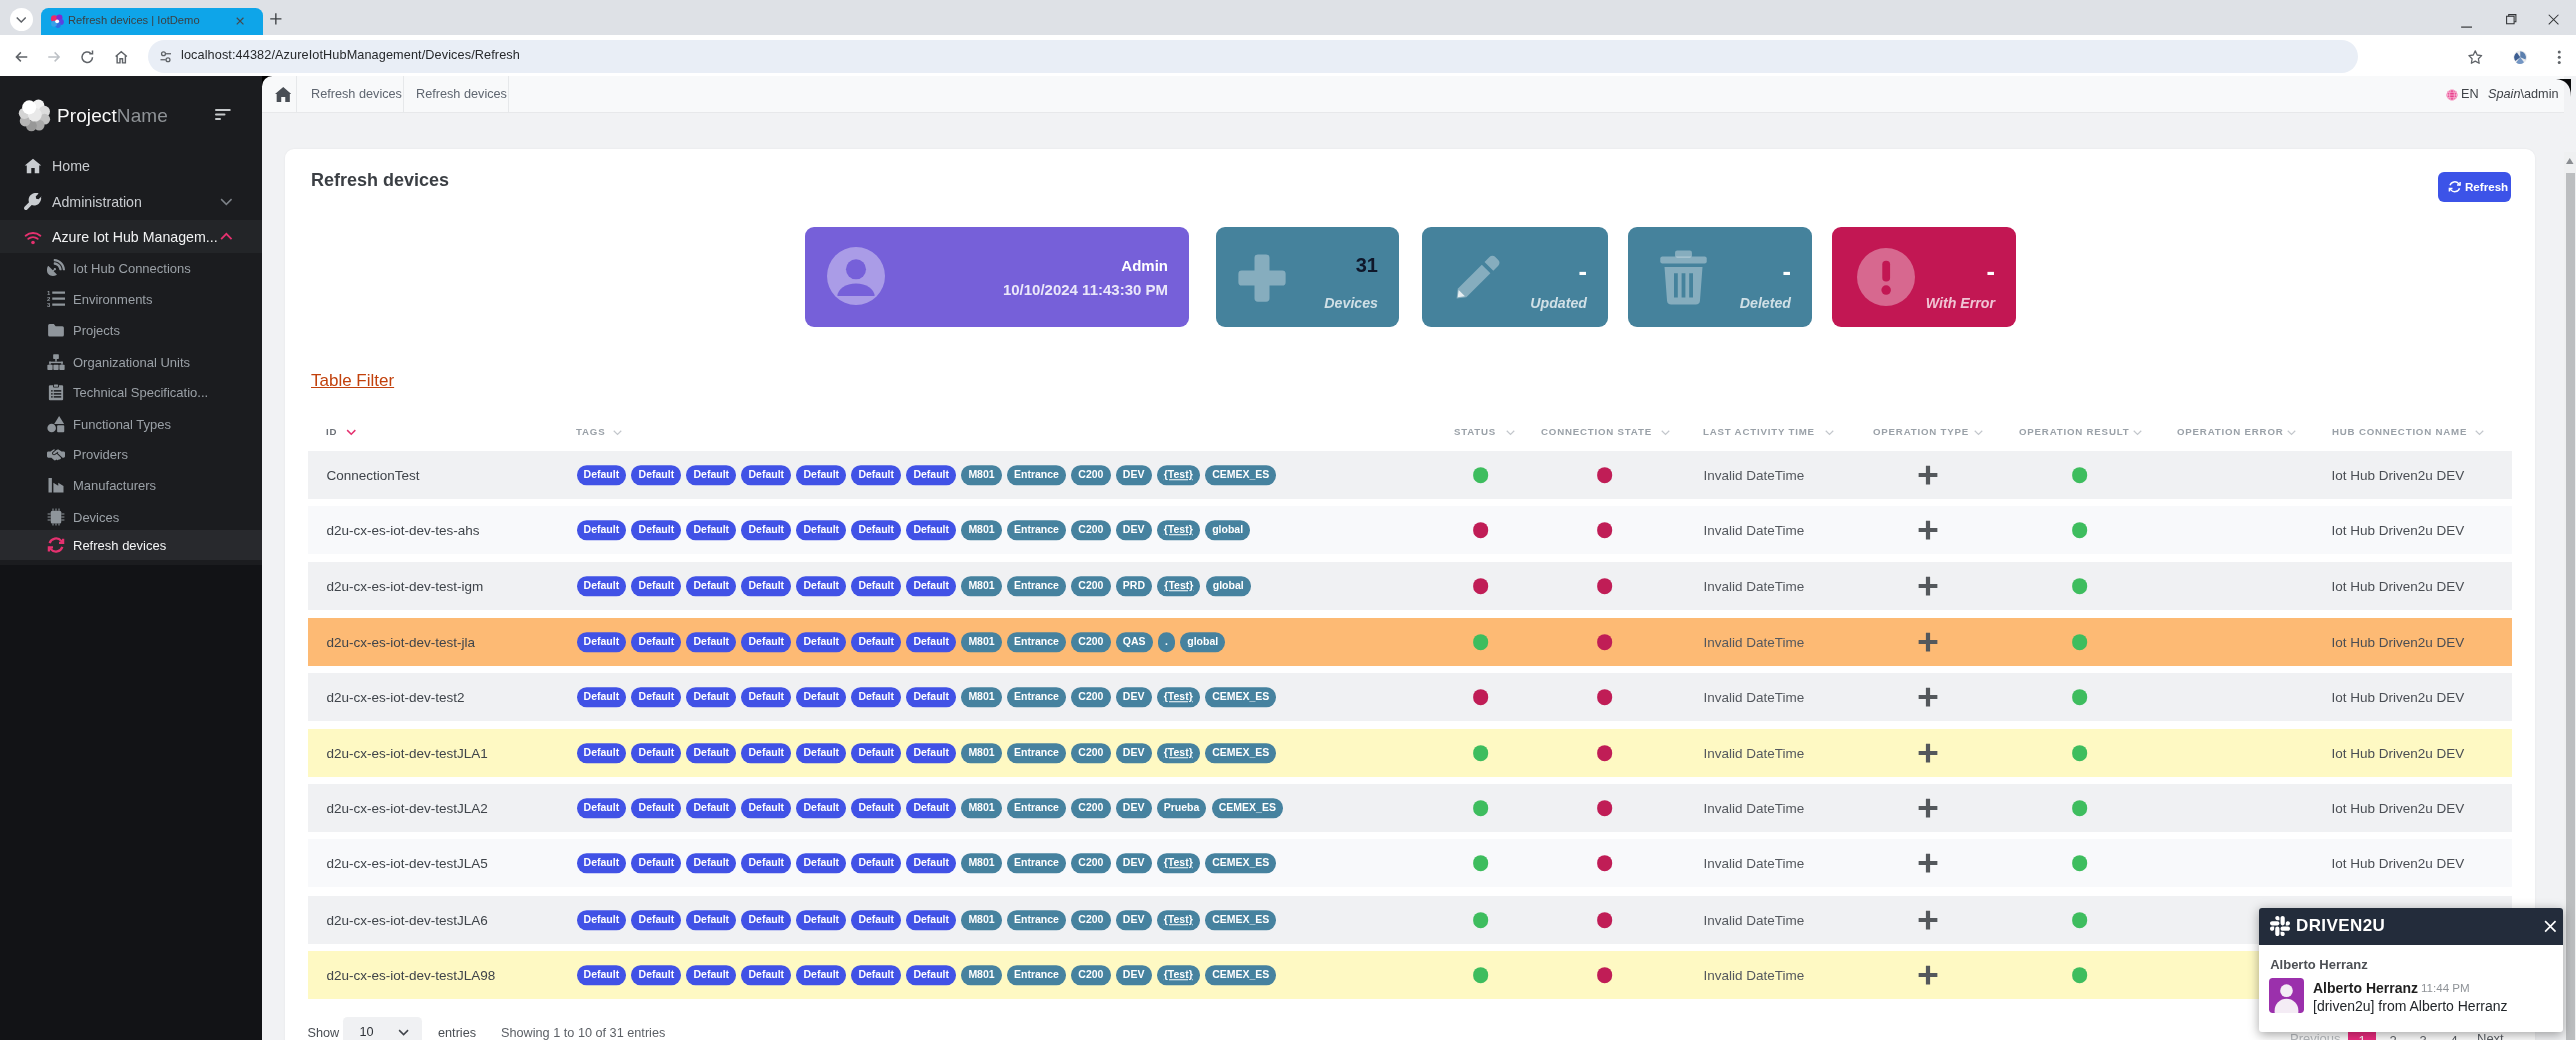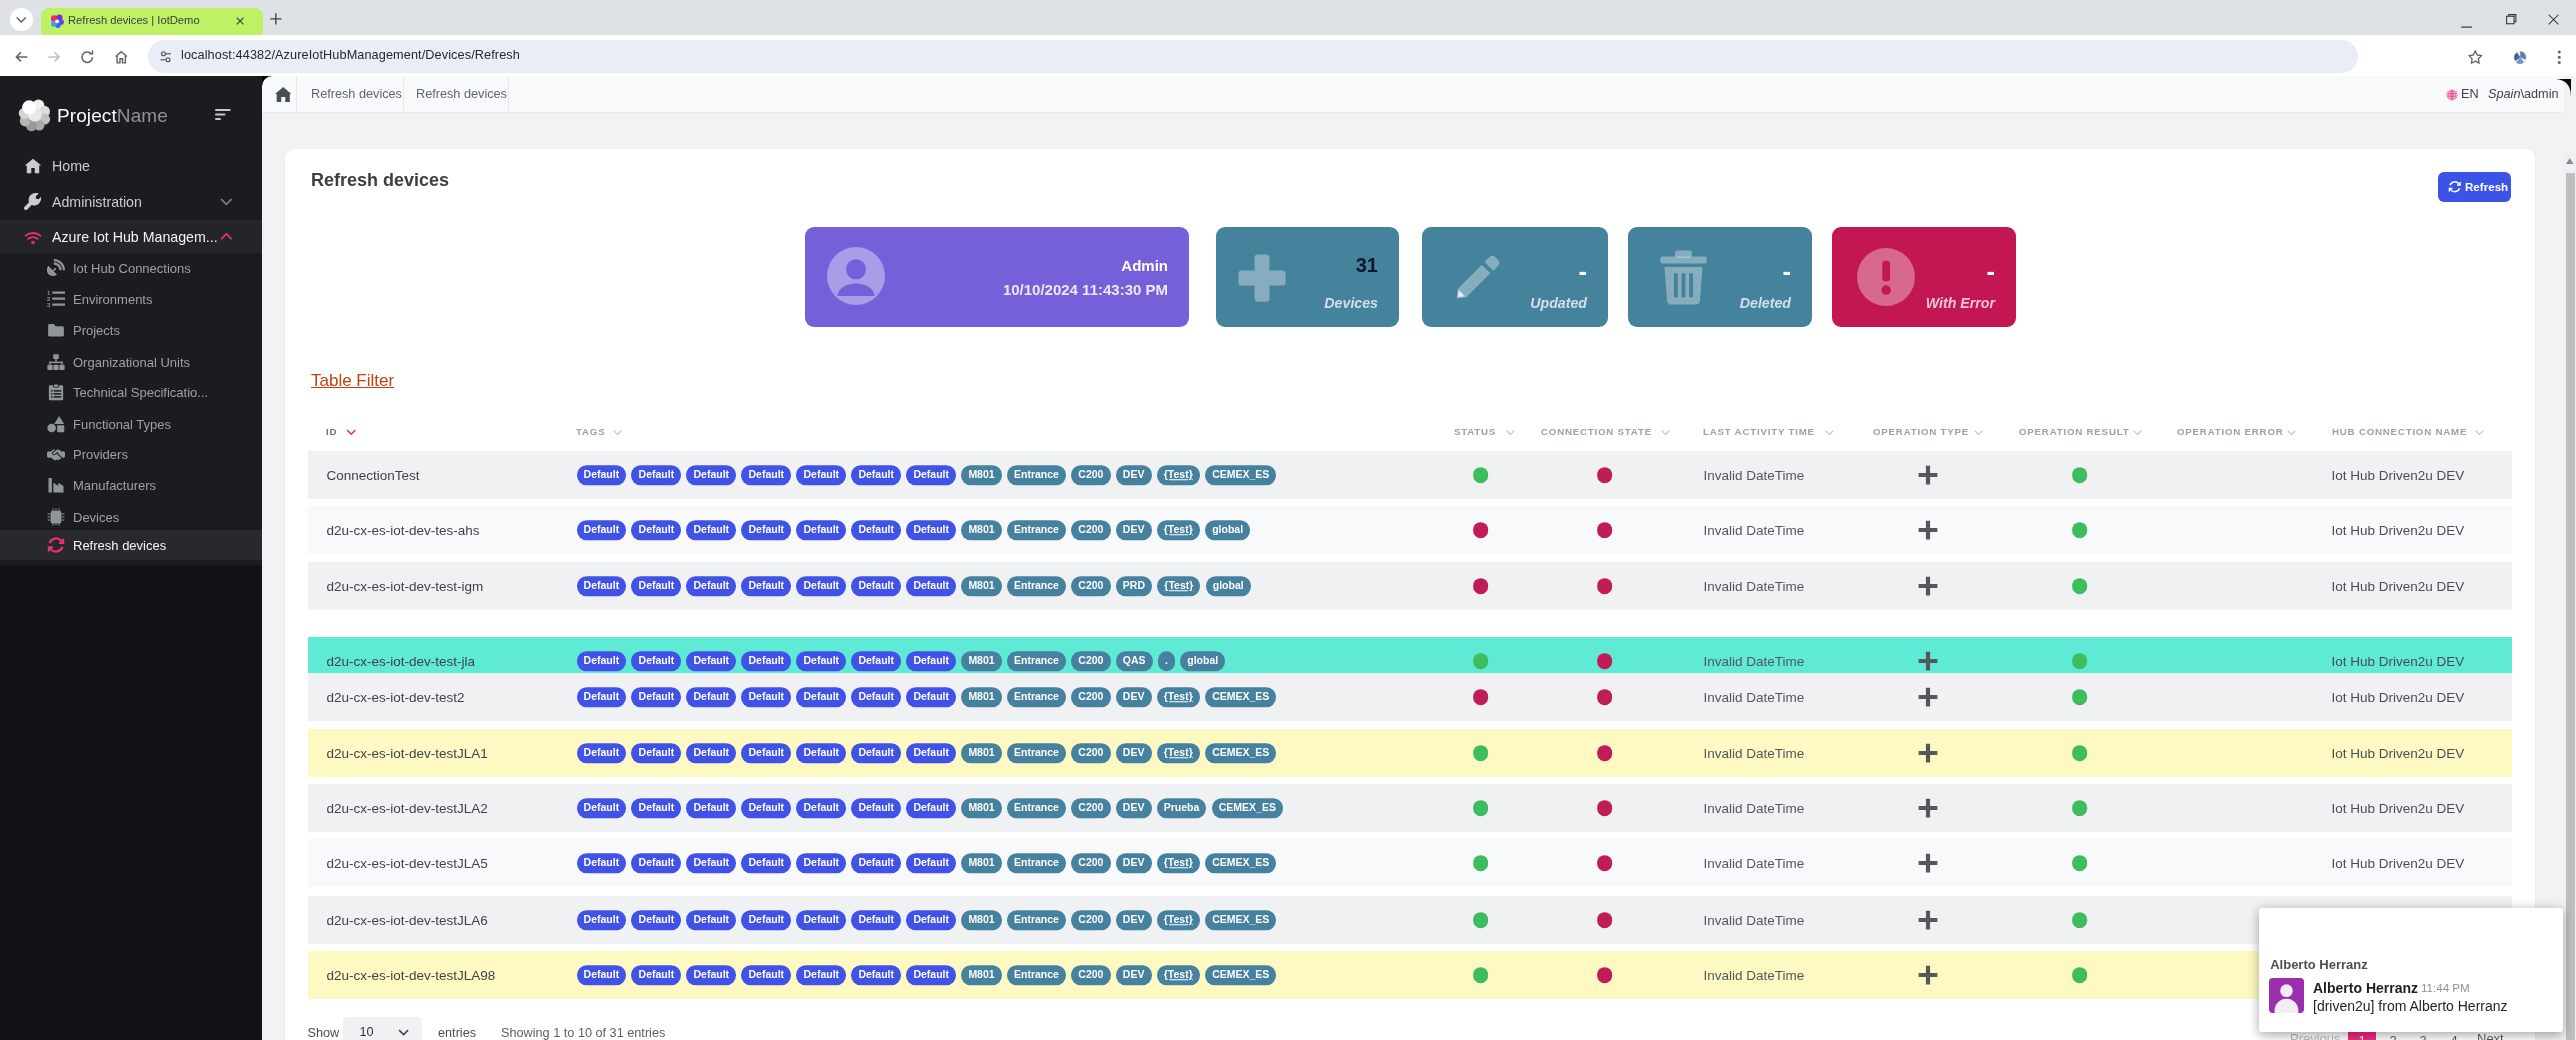--- a/index.html
+++ b/index.html
@@ -3,21 +3,21 @@
 <meta charset="utf-8">
 <style>
 * { margin:0; padding:0; box-sizing:border-box; }
 html,body { width:2576px; height:1041px; overflow:hidden; }
 body { font-family:"Liberation Sans", sans-serif; position:relative; background:#f1f2f4; }
 
 
 #chrome { position:absolute; left:0; top:0; width:2576px; height:76px; background:#dee1e6; }
 #tabsearch { position:absolute; left:9.7px; top:8.2px; width:23px; height:23px; border-radius:50%; background:#fff; }
 #tabsearch svg { position:absolute; left:6px; top:7.5px; }
-#tab { position:absolute; left:41px; top:7.5px; width:222px; height:28px; background:#bef264; border-radius:7.5px 7.5px 0 0; }
+#tab { position:absolute; left:41px; top:7.5px; width:222px; height:28px; background:#0ea5e9; border-radius:7.5px 7.5px 0 0; }
 #tabtitle { position:absolute; left:27px; top:6.7px; font-size:11.2px; color:#3c4043; white-space:nowrap; }
 #tabclose { position:absolute; left:192px; top:6.7px; width:14.2px; height:14.2px; color:#45494d; font-size:11.2px; line-height:14.2px; text-align:center; }
 #newtab { position:absolute; left:268px; top:11.2px; width:15.7px; height:15.7px; color:#3c4043; }
 #toolbar { position:absolute; left:0; top:35px; width:2576px; height:41px; background:#ffffff; }
 .navic { position:absolute; top:13.5px; width:16.5px; height:16.5px; }
 #omnibox { position:absolute; left:148px; top:5.2px; width:2210px; height:33px; border-radius:16.5px; background:#e9eef6; }
 #urltext { position:absolute; left:33px; top:8.2px; font-size:12.7px; color:#26282b; letter-spacing:0.1px; }
 .winctl { position:absolute; color:#313336; }
 
 
@@ -498,21 +498,21 @@
   </div>
   <span class="dot dred" style="left:1173px;"></span>
   <span class="dot dred" style="left:1297px;"></span>
   <span class="idt">Invalid DateTime</span>
   <svg class="plus" viewBox="0 0 30 30">
                 <path d="M15 2.5 V27.5 M2.5 15 H27.5" stroke="#54585c" stroke-width="5.6"></path>
               </svg>
   <span class="dot dgreen" style="left:1772px;"></span>
   <span class="hub">Iot Hub Driven2u DEV</span>
 </div>
-<div class="row" style="top:488px;background:#5eead4;">
+<div class="row" style="top:469px;background:#fdba74;">
   <span class="id">d2u-cx-es-iot-dev-test-jla</span>
   <div class="tags">
     <span class="pill pb">Default</span>
                 <span class="pill pb">Default</span>
                 <span class="pill pb">Default</span>
                 <span class="pill pb">Default</span>
                 <span class="pill pb">Default</span>
                 <span class="pill pb">Default</span>
                 <span class="pill pb">Default</span>
                 <span class="pill pt">M801</span>
@@ -713,20 +713,34 @@
   <div id="sbar">
     <div id="sthumb"></div>
     <svg style="position:absolute;left:2.2px;top:6px" width="7.5" height="6" viewBox="0 0 10 8">
         <path d="M5 0 L10 8 H0 Z" fill="#8a8d91"></path>
       </svg>
 
   </div>
 </div>
 
 <div id="popup">
+  <div id="pophead">
+    <svg style="position:absolute;left:10.5px;top:8.2px" width="20" height="20" viewBox="0 0 122.8 122.8">
+      <g fill="#ffffff">
+        <path d="M25.8 77.6c0 7.1-5.8 12.9-12.9 12.9S0 84.7 0 77.6s5.8-12.9 12.9-12.9h12.9v12.9zM32.3 77.6c0-7.1 5.8-12.9 12.9-12.9s12.9 5.8 12.9 12.9v32.3c0 7.1-5.8 12.9-12.9 12.9s-12.9-5.8-12.9-12.9V77.6z"></path>
+        <path d="M45.2 25.8c-7.1 0-12.9-5.8-12.9-12.9S38.1 0 45.2 0s12.9 5.8 12.9 12.9v12.9H45.2zM45.2 32.3c7.1 0 12.9 5.8 12.9 12.9s-5.8 12.9-12.9 12.9H12.9C5.8 58.1 0 52.3 0 45.2s5.8-12.9 12.9-12.9h32.3z"></path>
+        <path d="M97 45.2c0-7.1 5.8-12.9 12.9-12.9s12.9 5.8 12.9 12.9-5.8 12.9-12.9 12.9H97V45.2zM90.5 45.2c0 7.1-5.8 12.9-12.9 12.9s-12.9-5.8-12.9-12.9V12.9C64.7 5.8 70.5 0 77.6 0s12.9 5.8 12.9 12.9v32.3z"></path>
+        <path d="M77.6 97c7.1 0 12.9 5.8 12.9 12.9s-5.8 12.9-12.9 12.9-12.9-5.8-12.9-12.9V97h12.9zM77.6 90.5c-7.1 0-12.9-5.8-12.9-12.9s5.8-12.9 12.9-12.9h32.3c7.1 0 12.9 5.8 12.9 12.9s-5.8 12.9-12.9 12.9H77.6z"></path>
+      </g>
+    </svg>
+    <span style="position:absolute;left:37px;top:8.2px;color:#fff;font-size:17px;font-weight:bold;letter-spacing:0.4px;">DRIVEN2U</span>
+    <svg style="position:absolute;left:285px;top:12px" width="12.7" height="12.7" viewBox="0 0 17 17">
+        <path d="M1.5 1.5 L15.5 15.5 M15.5 1.5 L1.5 15.5" stroke="#fff" stroke-width="2.2"></path>
+      </svg>
+  </div>
   <div style="position:absolute;left:11.2px;top:49px;font-size:13px;font-weight:bold;color:#4c4f54;">Alberto Herranz</div>
   <div style="position:absolute;left:9.7px;top:70px;width:35px;height:35px;border-radius:3.7px;background:#9b30ac;overflow:hidden;">
     <svg width="35" height="35" viewBox="0 0 47 47">
       <circle cx="23.5" cy="17" r="8.5" fill="#f4ecf5"></circle>
       <circle cx="23.5" cy="44" r="16" fill="#f4ecf5"></circle>
     </svg>
   </div>
   <span style="position:absolute;left:54px;top:72px;font-size:14px;font-weight:bold;color:#1f1f1f;">Alberto Herranz</span>
   <span style="position:absolute;left:162px;top:73px;font-size:11.6px;color:#8f9398;">11:44 PM</span>
   <span style="position:absolute;left:54px;top:90px;font-size:14px;color:#22262a;">[driven2u] from Alberto Herranz</span>

